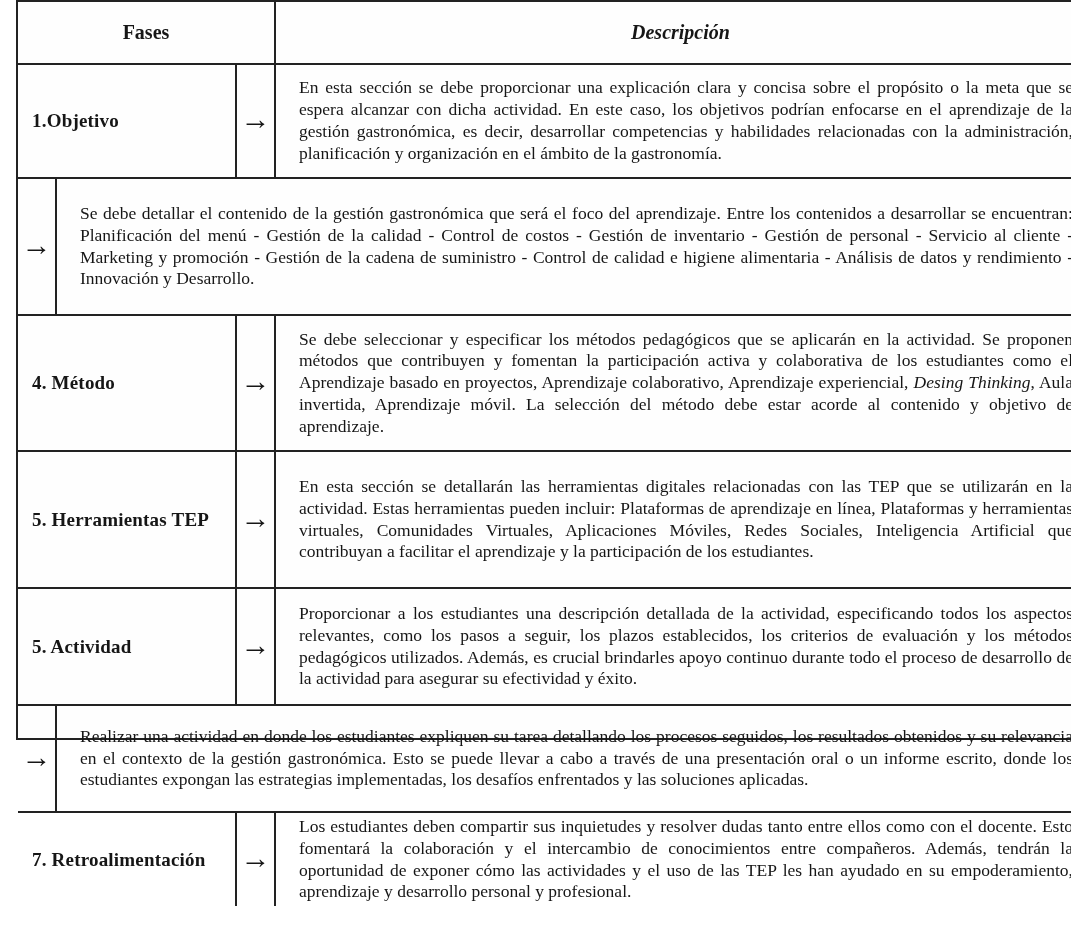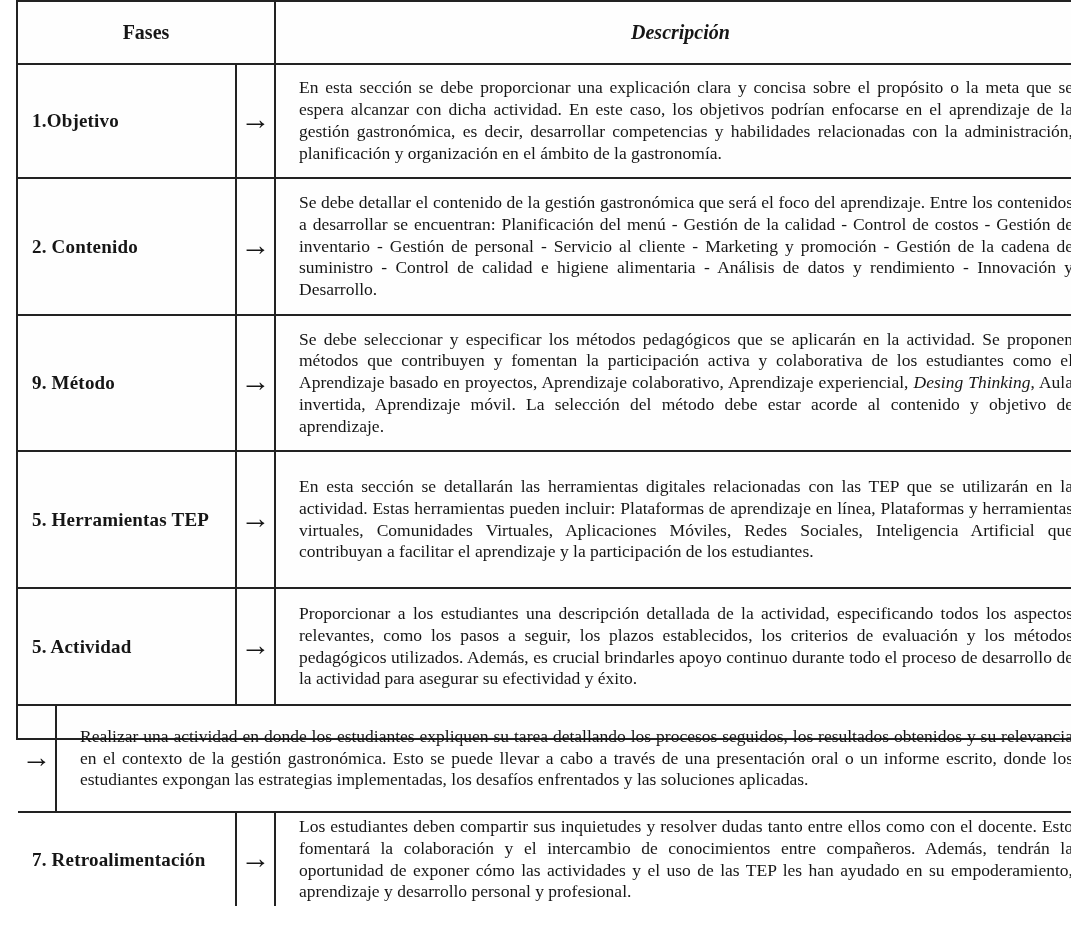--- a/index.html
+++ b/index.html
@@ -115,29 +115,28 @@
   <div class="rows" id="rows">
   <div class="row">
     <div class="cell-fase">1.Objetivo</div>
     <div class="cell-arrow">→</div>
     <div class="cell-desc">
       <p><span>En esta sección se debe proporcionar una explicación clara y concisa sobre el propósito o la meta que se espera alcanzar con dicha actividad. En este caso, los objetivos podrían enfocarse en el aprendizaje de la gestión gastronómica, es decir, desarrollar competencias y habilidades relacionadas con la administración, planificación y organización en el ámbito de la gastronomía.</span></p>
     </div>
   </div>
 
   <div class="row">
-    <div class="cell-fase">2. Contenido</div>
     <div class="cell-arrow">→</div>
     <div class="cell-desc">
       <p><span>Se debe detallar el contenido de la gestión gastronómica que será el foco del aprendizaje. Entre los contenidos a desarrollar se encuentran: Planificación del menú - Gestión de la calidad - Control de costos - Gestión de inventario - Gestión de personal - Servicio al cliente - Marketing y promoción - Gestión de la cadena de suministro - Control de calidad e higiene alimentaria - Análisis de datos y rendimiento - Innovación y Desarrollo.</span></p>
     </div>
   </div>
 
   <div class="row">
-    <div class="cell-fase">9. Método</div>
+    <div class="cell-fase">4. Método</div>
     <div class="cell-arrow">→</div>
     <div class="cell-desc">
       <p><span>Se debe seleccionar y especificar los métodos pedagógicos que se aplicarán en la actividad. Se proponen métodos que contribuyen y fomentan la participación activa y colaborativa de los estudiantes como el Aprendizaje basado en proyectos, Aprendizaje colaborativo, Aprendizaje experiencial, </span><em>Desing Thinking</em><span>, Aula invertida, Aprendizaje móvil. La selección del método debe estar acorde al contenido y objetivo de aprendizaje.</span></p>
     </div>
   </div>
 
   <div class="row">
     <div class="cell-fase">5. Herramientas TEP</div>
     <div class="cell-arrow">→</div>
     <div class="cell-desc">

